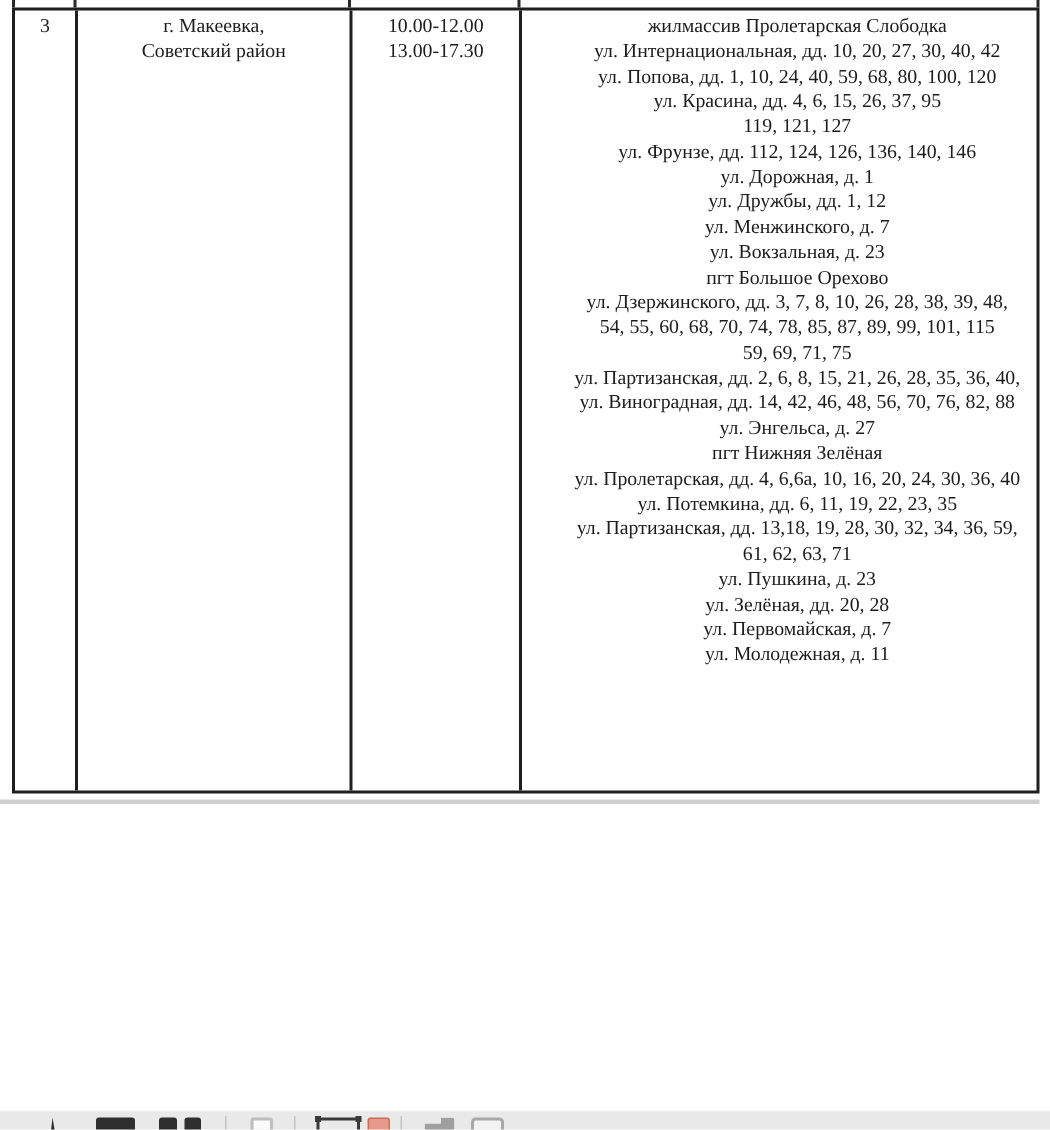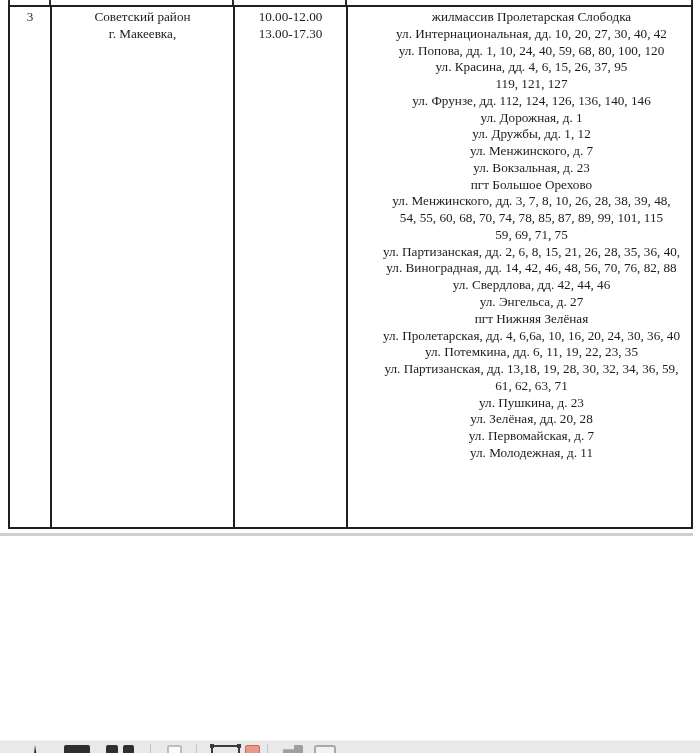--- a/index.html
+++ b/index.html
@@ -55,45 +55,44 @@
   <div class="stub" style="left:49px"></div>
   <div class="stub" style="left:232px"></div>
   <div class="stub" style="left:345px"></div>
   <div class="stub" style="left:691px"></div>
 
   <div class="doc-table">
     <div class="cell">
       <span>3</span>
     </div>
     <div class="cell">
+        <div>г. Макеевка,</div>
         <div>Советский район</div>
-        <div>г. Макеевка,</div>
       </div>
     <div class="cell">
         <div>10.00-12.00</div>
         <div>13.00-17.30</div>
       </div>
     <div class="cell streets">
         <div>жилмассив Пролетарская Слободка</div>
         <div>ул. Интернациональная, дд. 10, 20, 27, 30, 40, 42</div>
         <div>ул. Попова, дд. 1, 10, 24, 40, 59, 68, 80, 100, 120</div>
         <div>ул. Красина, дд. 4, 6, 15, 26, 37, 95</div>
         <div>119, 121, 127</div>
         <div>ул. Фрунзе, дд. 112, 124, 126, 136, 140, 146</div>
         <div>ул. Дорожная, д. 1</div>
         <div>ул. Дружбы, дд. 1, 12</div>
         <div>ул. Менжинского, д. 7</div>
         <div>ул. Вокзальная, д. 23</div>
         <div>пгт Большое Орехово</div>
-        <div>ул. Менжинского, дд. 3, 7, 8, 10, 26, 28, 38, 39, 48,</div>
+        <div>ул. Дзержинского, дд. 3, 7, 8, 10, 26, 28, 38, 39, 48,</div>
         <div>54, 55, 60, 68, 70, 74, 78, 85, 87, 89, 99, 101, 115</div>
         <div>59, 69, 71, 75</div>
         <div>ул. Партизанская, дд. 2, 6, 8, 15, 21, 26, 28, 35, 36, 40,</div>
         <div>ул. Виноградная, дд. 14, 42, 46, 48, 56, 70, 76, 82, 88</div>
-        <div>ул. Свердлова, дд. 42, 44, 46</div>
         <div>ул. Энгельса, д. 27</div>
         <div>пгт Нижняя Зелёная</div>
         <div>ул. Пролетарская, дд. 4, 6,6а, 10, 16, 20, 24, 30, 36, 40</div>
         <div>ул. Потемкина, дд. 6, 11, 19, 22, 23, 35</div>
         <div>ул. Партизанская, дд. 13,18, 19, 28, 30, 32, 34, 36, 59,</div>
         <div>61, 62, 63, 71</div>
         <div>ул. Пушкина, д. 23</div>
         <div>ул. Зелёная, дд. 20, 28</div>
         <div>ул. Первомайская, д. 7</div>
         <div>ул. Молодежная, д. 11</div>

